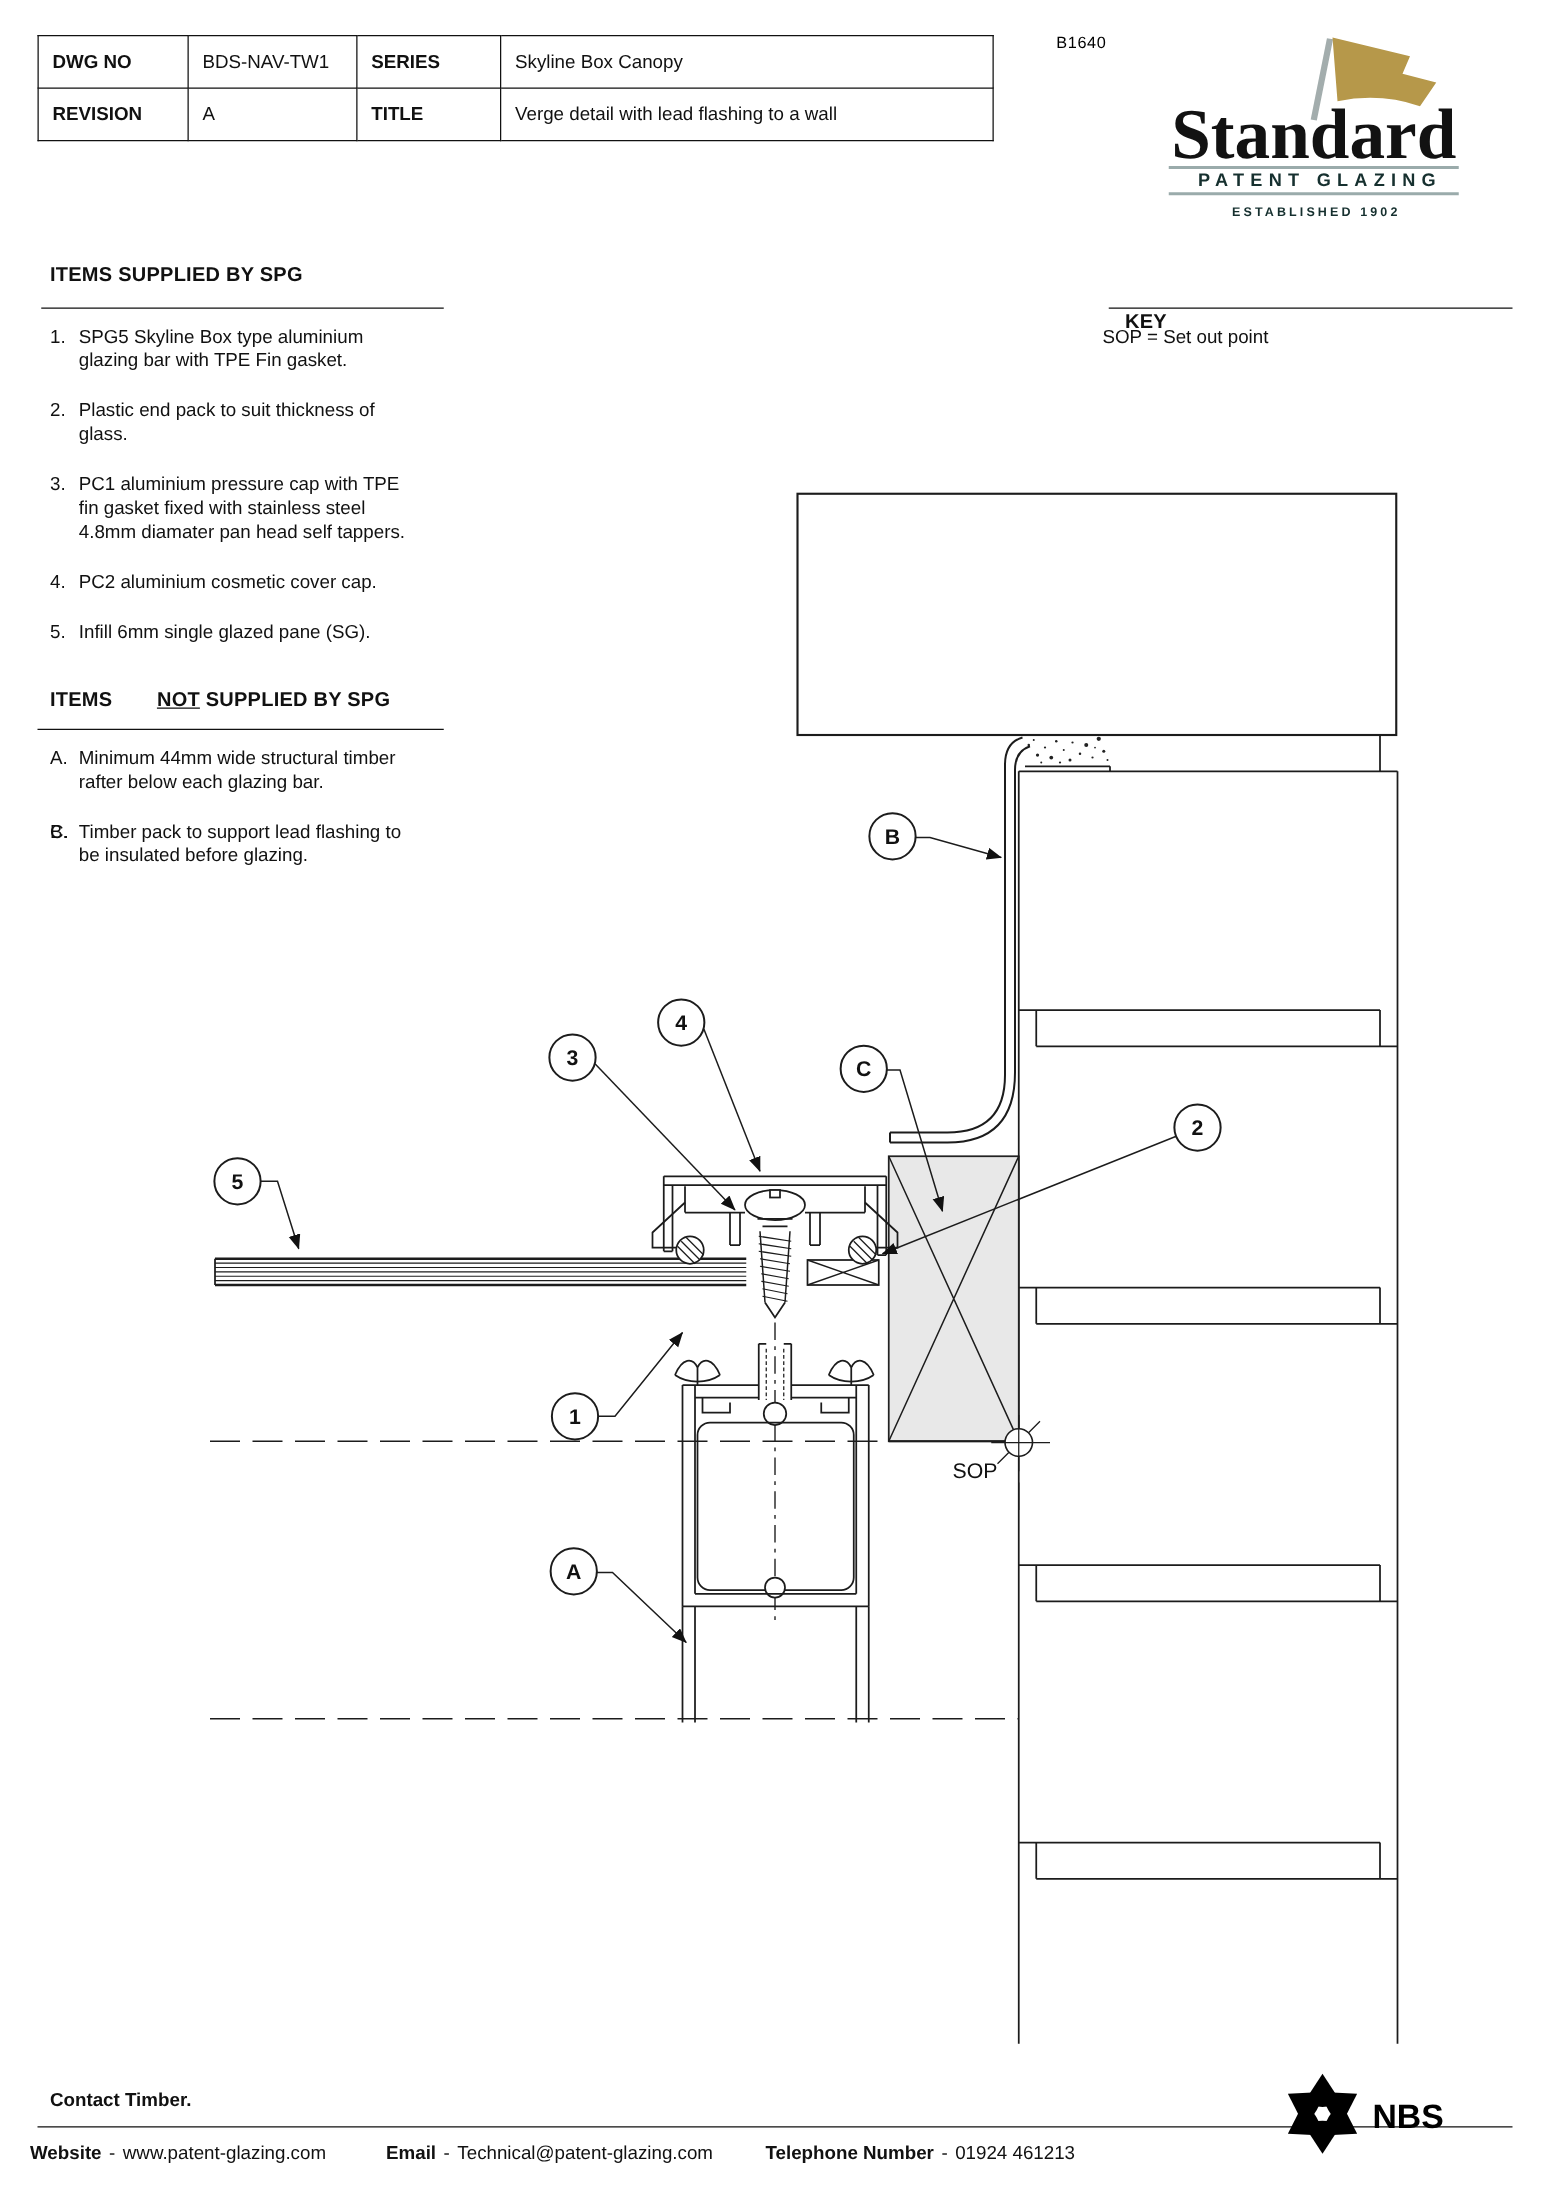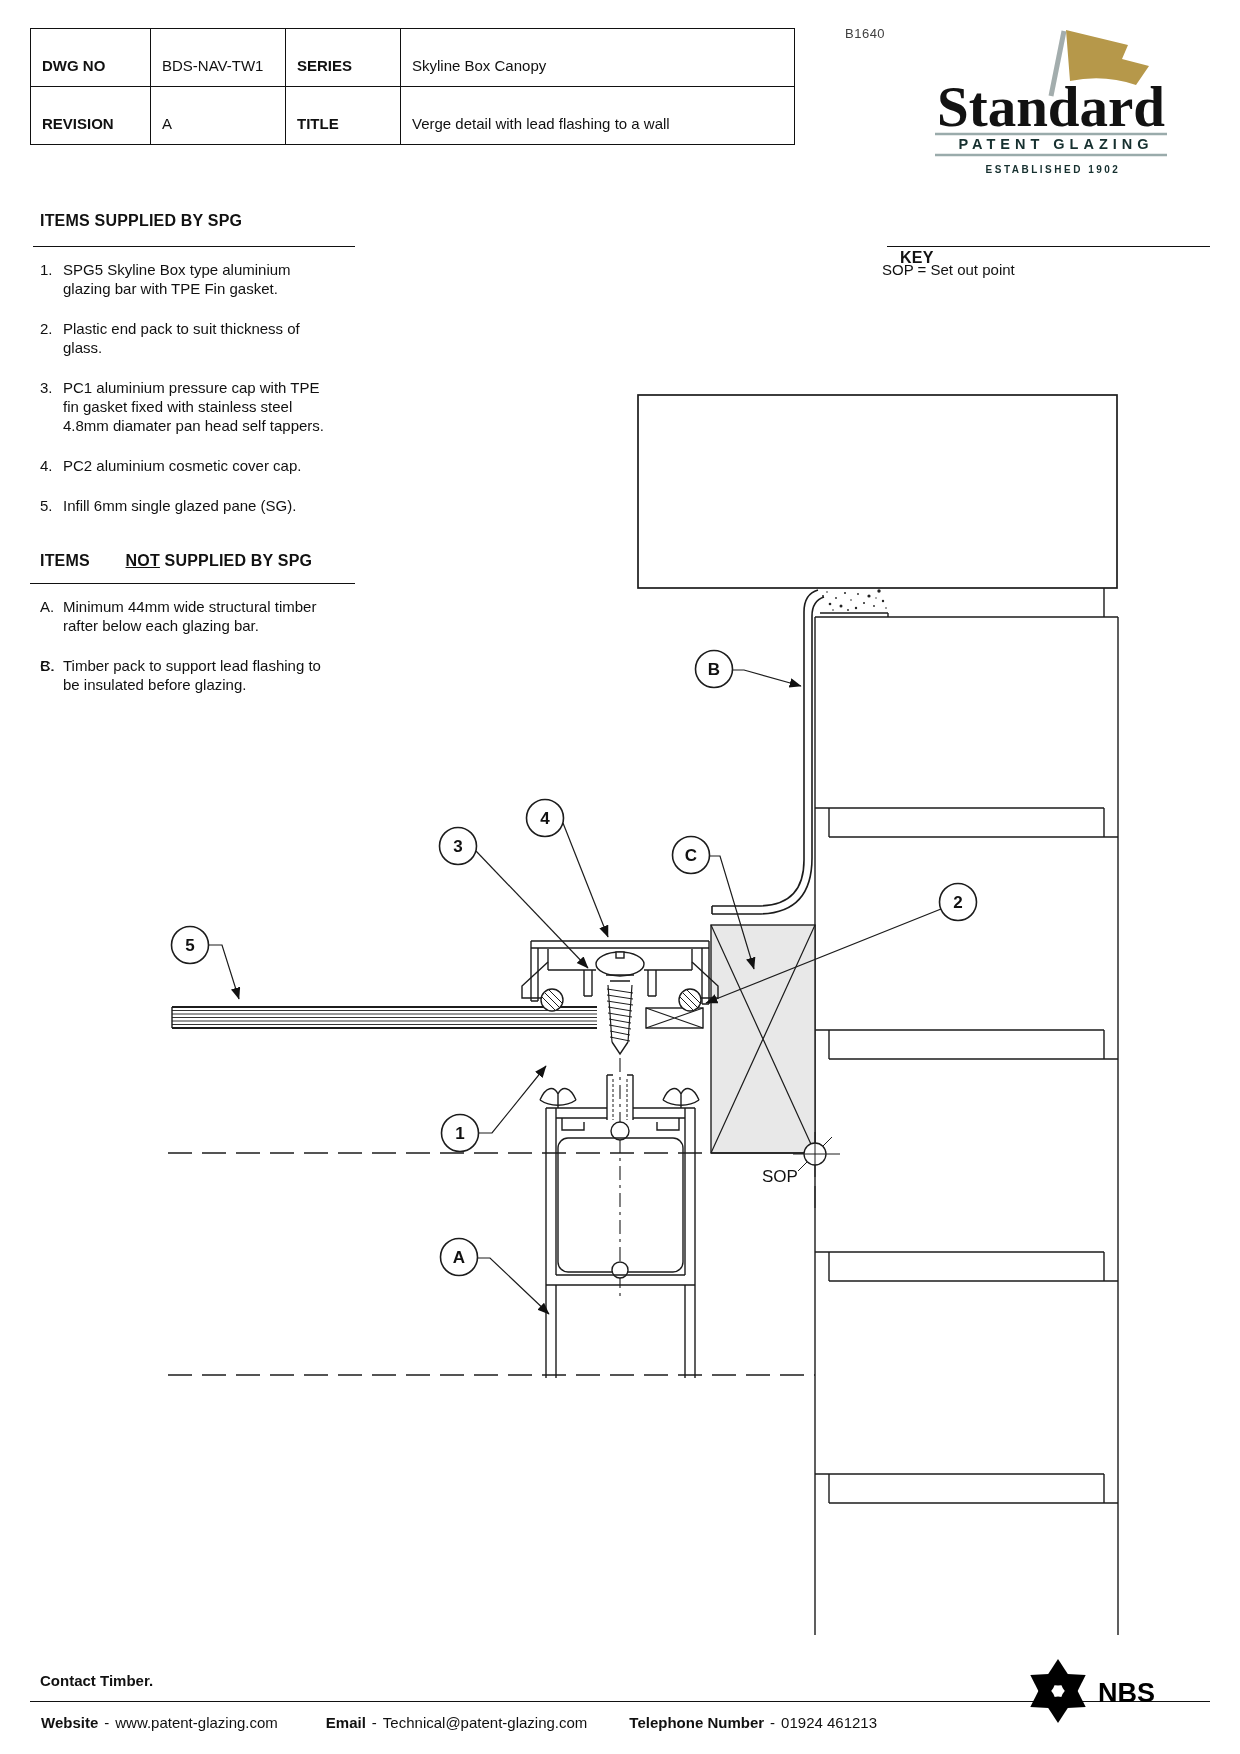--- a/index.html
+++ b/index.html
@@ -1,24 +1,24 @@
 <!DOCTYPE html>
 <html><head>
 <meta charset="utf-8">
 <style>
   html,body{margin:0;padding:0;background:#ffffff;}
   .page{position:relative;width:1240px;height:1754px;background:#fff;overflow:hidden;
         font-family:"Liberation Sans",sans-serif;color:#111;}
   
   .tblock{position:absolute;left:30px;top:28px;border-collapse:collapse;}
-  .tblock td{border:1.6px solid #111;height:41px;padding:16px 0 0 11px;font-size:15px;vertical-align:middle;}
+  .tblock td{border:1.6px solid #111;height:41px;padding:0 0 0 11px;font-size:15px;vertical-align:middle;}
   .tblock .lab{font-weight:bold;}
   .w1{width:108px}.w2{width:123px}.w3{width:103px}.w4{width:382px}
   
-  .watermark{position:absolute;left:845px;top:26px;font-size:13px;color:#404040;letter-spacing:.5px;}
+  .watermark{position:absolute;left:845px;top:26px;font-size:13px;color:#000000;letter-spacing:.5px;}
   
   .h1{position:absolute;font-size:16px;font-weight:bold;letter-spacing:.2px;}
   .rule{position:absolute;border-top:1.6px solid #111;height:0;}
   .list{position:absolute;width:296px;font-size:15px;line-height:19px;}
   .li{position:relative;padding-left:23px;margin-bottom:21px;}
   .li .mk{position:absolute;left:0;top:0;}
   .keyentry{position:absolute;font-size:15px;}
   .uline{text-decoration:underline;margin-left:31px;}
   
   svg{display:block;}
@@ -26,21 +26,21 @@
   svg text{font-family:"Liberation Sans",sans-serif;fill:#111;}
   .callout-label{font-size:17px;font-weight:bold;}
   .soptext{font-size:17px;}
   
   .brandname{font-family:"Liberation Serif",serif;font-weight:bold;font-size:57px;fill:#121212;}
   .brandtag{font-size:14.5px;font-weight:bold;letter-spacing:5px;fill:#16302f;}
   .brandest{font-size:10px;font-weight:bold;letter-spacing:2.5px;fill:#16302f;}
   
   .contact{position:absolute;left:40px;top:1672px;font-size:15px;font-weight:bold;}
   .footrule{position:absolute;left:30px;top:1701px;width:1180px;border-top:1.6px solid #111;}
-  .footline{position:absolute;left:41px;top:1714px;font-size:15px;white-space:nowrap;}
+  .footline{position:absolute;left:24px;top:1714px;font-size:15px;white-space:nowrap;}
   .footline b{font-weight:bold;}
   .fs{display:inline-block;margin:0 6px;}
   .gap1{display:inline-block;width:48px;}
   .gap2{display:inline-block;width:42px;}
   .nbstext{font-size:27px;font-weight:bold;fill:#000;}
 </style>
 </head>
 <body>
 
 <div class="page">

